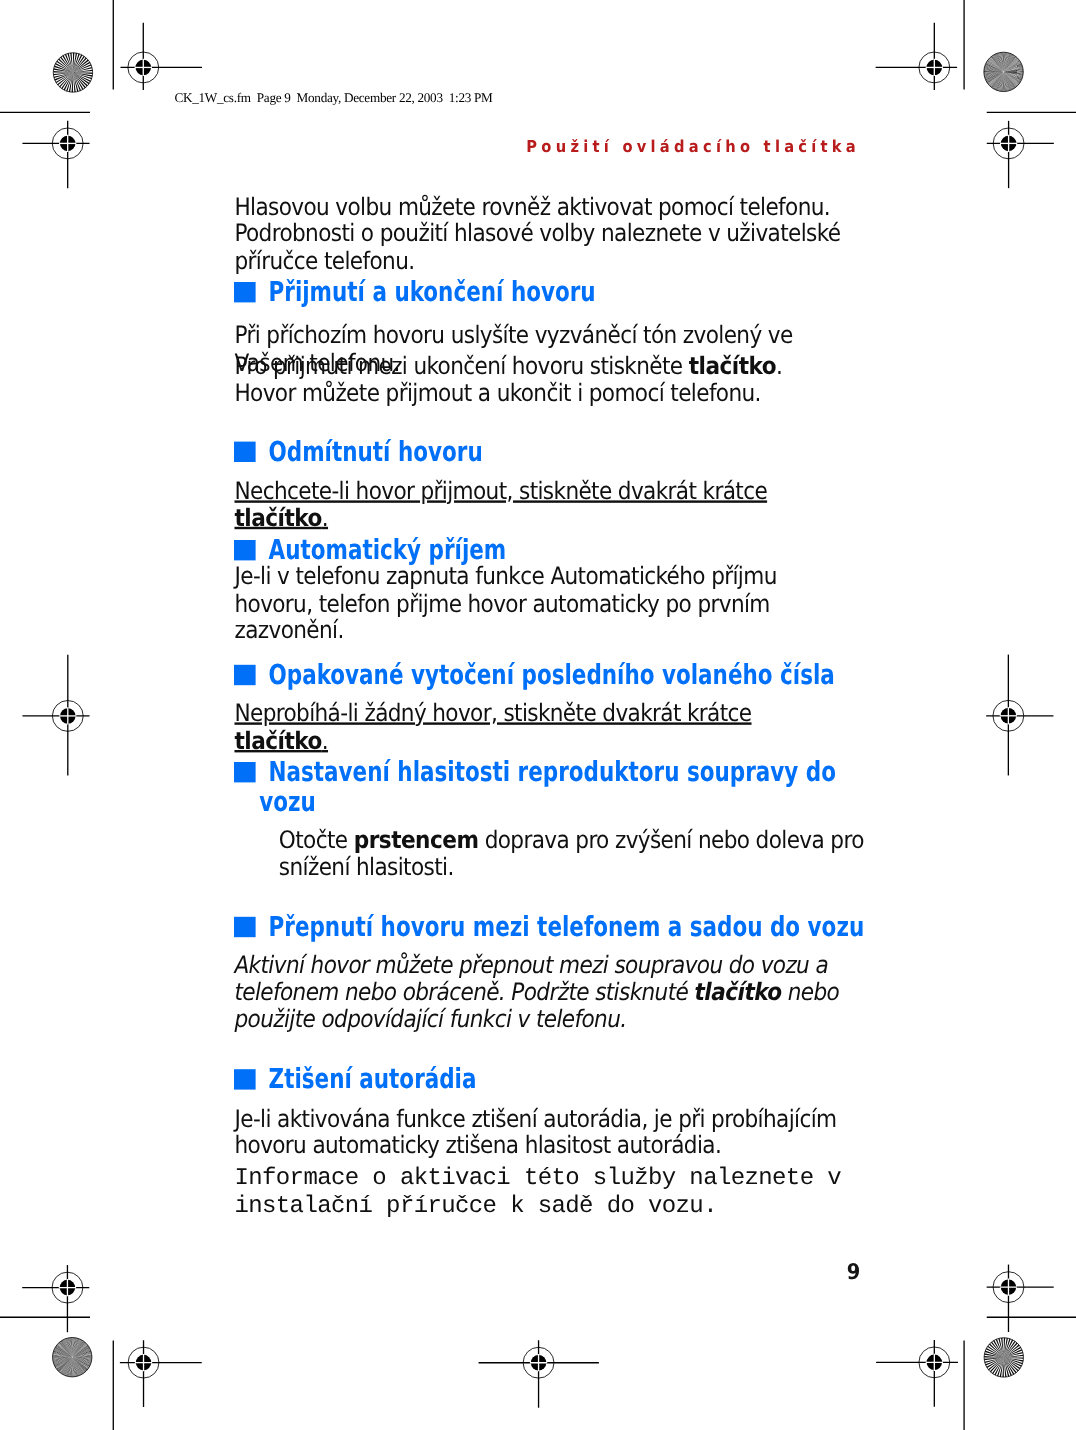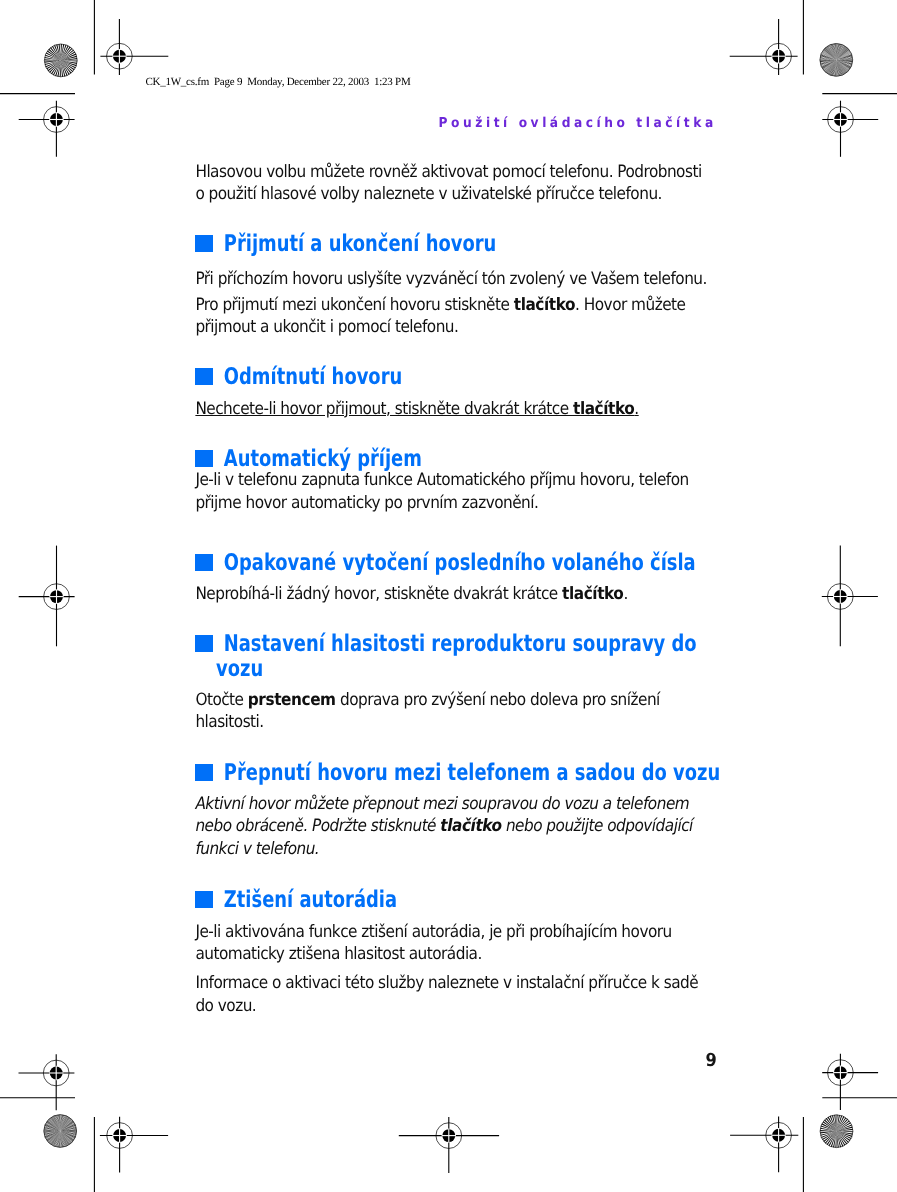--- a/index.html
+++ b/index.html
@@ -15,26 +15,26 @@
 
   
   #print-banner{position:absolute;left:145.4px;top:55.7px;
       font-family:"Liberation Serif","DejaVu Serif",serif;
       font-size:11px;line-height:18px;color:#000;white-space:pre;
       letter-spacing:-0.245px;margin-top:17px;}
 
   
   #running-head{position:absolute;left:438.6px;top:114.6px;
       font-weight:bold;font-size:13.6px;line-height:16px;
-      letter-spacing:3.55px;color:#6d28d9;white-space:nowrap;}
+      letter-spacing:3.55px;color:#b91c1c;white-space:nowrap;}
 
   
   .blk{position:absolute;left:195.4px;}
 
-  .para{font-size:17px;line-height:22.55px;letter-spacing:-0.515px;
+  .para{font-size:20px;line-height:22.55px;letter-spacing:-0.515px;
         color:#101010;width:512px;}
   .para b{font-weight:bold;letter-spacing:-0.42px;}
 
   .head{width:600px;height:0;}
   .head .sq{position:absolute;left:0;top:0;width:17.6px;height:17.3px;
         background:#0070f8;}
   .head .ht{position:absolute;left:21px;top:-3px;
         font-size:23px;font-weight:bold;line-height:25.1px;
         color:#0070f8;width:600px;text-indent:9px;
         transform:scaleX(0.8655);transform-origin:left top;}
@@ -187,32 +187,32 @@
     <div class="blk para" style="top: 397.7px; text-decoration: underline;"><span>Nechcete-li hovor přijmout, stiskněte dvakrát krátce </span><b>tlačítko</b><span>.</span></div>
     <div class="blk head" style="top: 450px;">
       <span class="sq"></span>
       <div class="ht">Automatický příjem</div>
     </div>
     <div class="blk para" style="top: 469px;"><span>Je-li v telefonu zapnuta funkce Automatického příjmu hovoru, telefon přijme hovor automaticky po prvním zazvonění.</span></div>
     <div class="blk head" style="top: 554px;">
       <span class="sq"></span>
       <div class="ht">Opakované vytočení posledního volaného čísla</div>
     </div>
-    <div class="blk para" style="top: 583.1px;"><span>Neprobíhá-li žádný hovor, stiskněte dvakrát krátce </span><b>tlačítko</b><span>.</span></div>
+    <div class="blk para" style="top: 583.1px; text-decoration: underline;"><span>Neprobíhá-li žádný hovor, stiskněte dvakrát krátce </span><b>tlačítko</b><span>.</span></div>
     <div class="blk head" style="top: 634.9px;">
       <span class="sq"></span>
       <div class="ht wrap">Nastavení hlasitosti reproduktoru soupravy do vozu</div>
     </div>
-    <div class="blk para" style="top: 688.5px;"><span>Otočte </span><b>prstencem</b><span> doprava pro zvýšení nebo doleva pro snížení hlasitosti.</span></div>
+    <div class="blk para" style="top: 688.5px; margin-left: 37px;"><span>Otočte </span><b>prstencem</b><span> doprava pro zvýšení nebo doleva pro snížení hlasitosti.</span></div>
     <div class="blk head" style="top: 764px;">
       <span class="sq"></span>
       <div class="ht">Přepnutí hovoru mezi telefonem a sadou do vozu</div>
     </div>
     <div class="blk para" style="top: 792.6px; font-style: italic;"><span>Aktivní hovor můžete přepnout mezi soupravou do vozu a telefonem nebo obráceně. Podržte stisknuté </span><b>tlačítko</b><span> nebo použijte odpovídající funkci v telefonu.</span></div>
     <div class="blk head" style="top: 891px;">
       <span class="sq"></span>
       <div class="ht">Ztišení autorádia</div>
     </div>
     <div class="blk para" style="top: 920.6px;"><span>Je-li aktivována funkce ztišení autorádia, je při probíhajícím hovoru automaticky ztišena hlasitost autorádia.</span></div>
-    <div class="blk para" style="top: 972.3px;"><span>Informace o aktivaci této služby naleznete v instalační příručce k sadě do vozu.</span></div>
+    <div class="blk para" style="top: 972.3px; font-family: Liberation Mono, monospace;"><span>Informace o aktivaci této služby naleznete v instalační příručce k sadě do vozu.</span></div>
   </div>
 
 <div id="page-number">9</div>
 
 </body></html>

